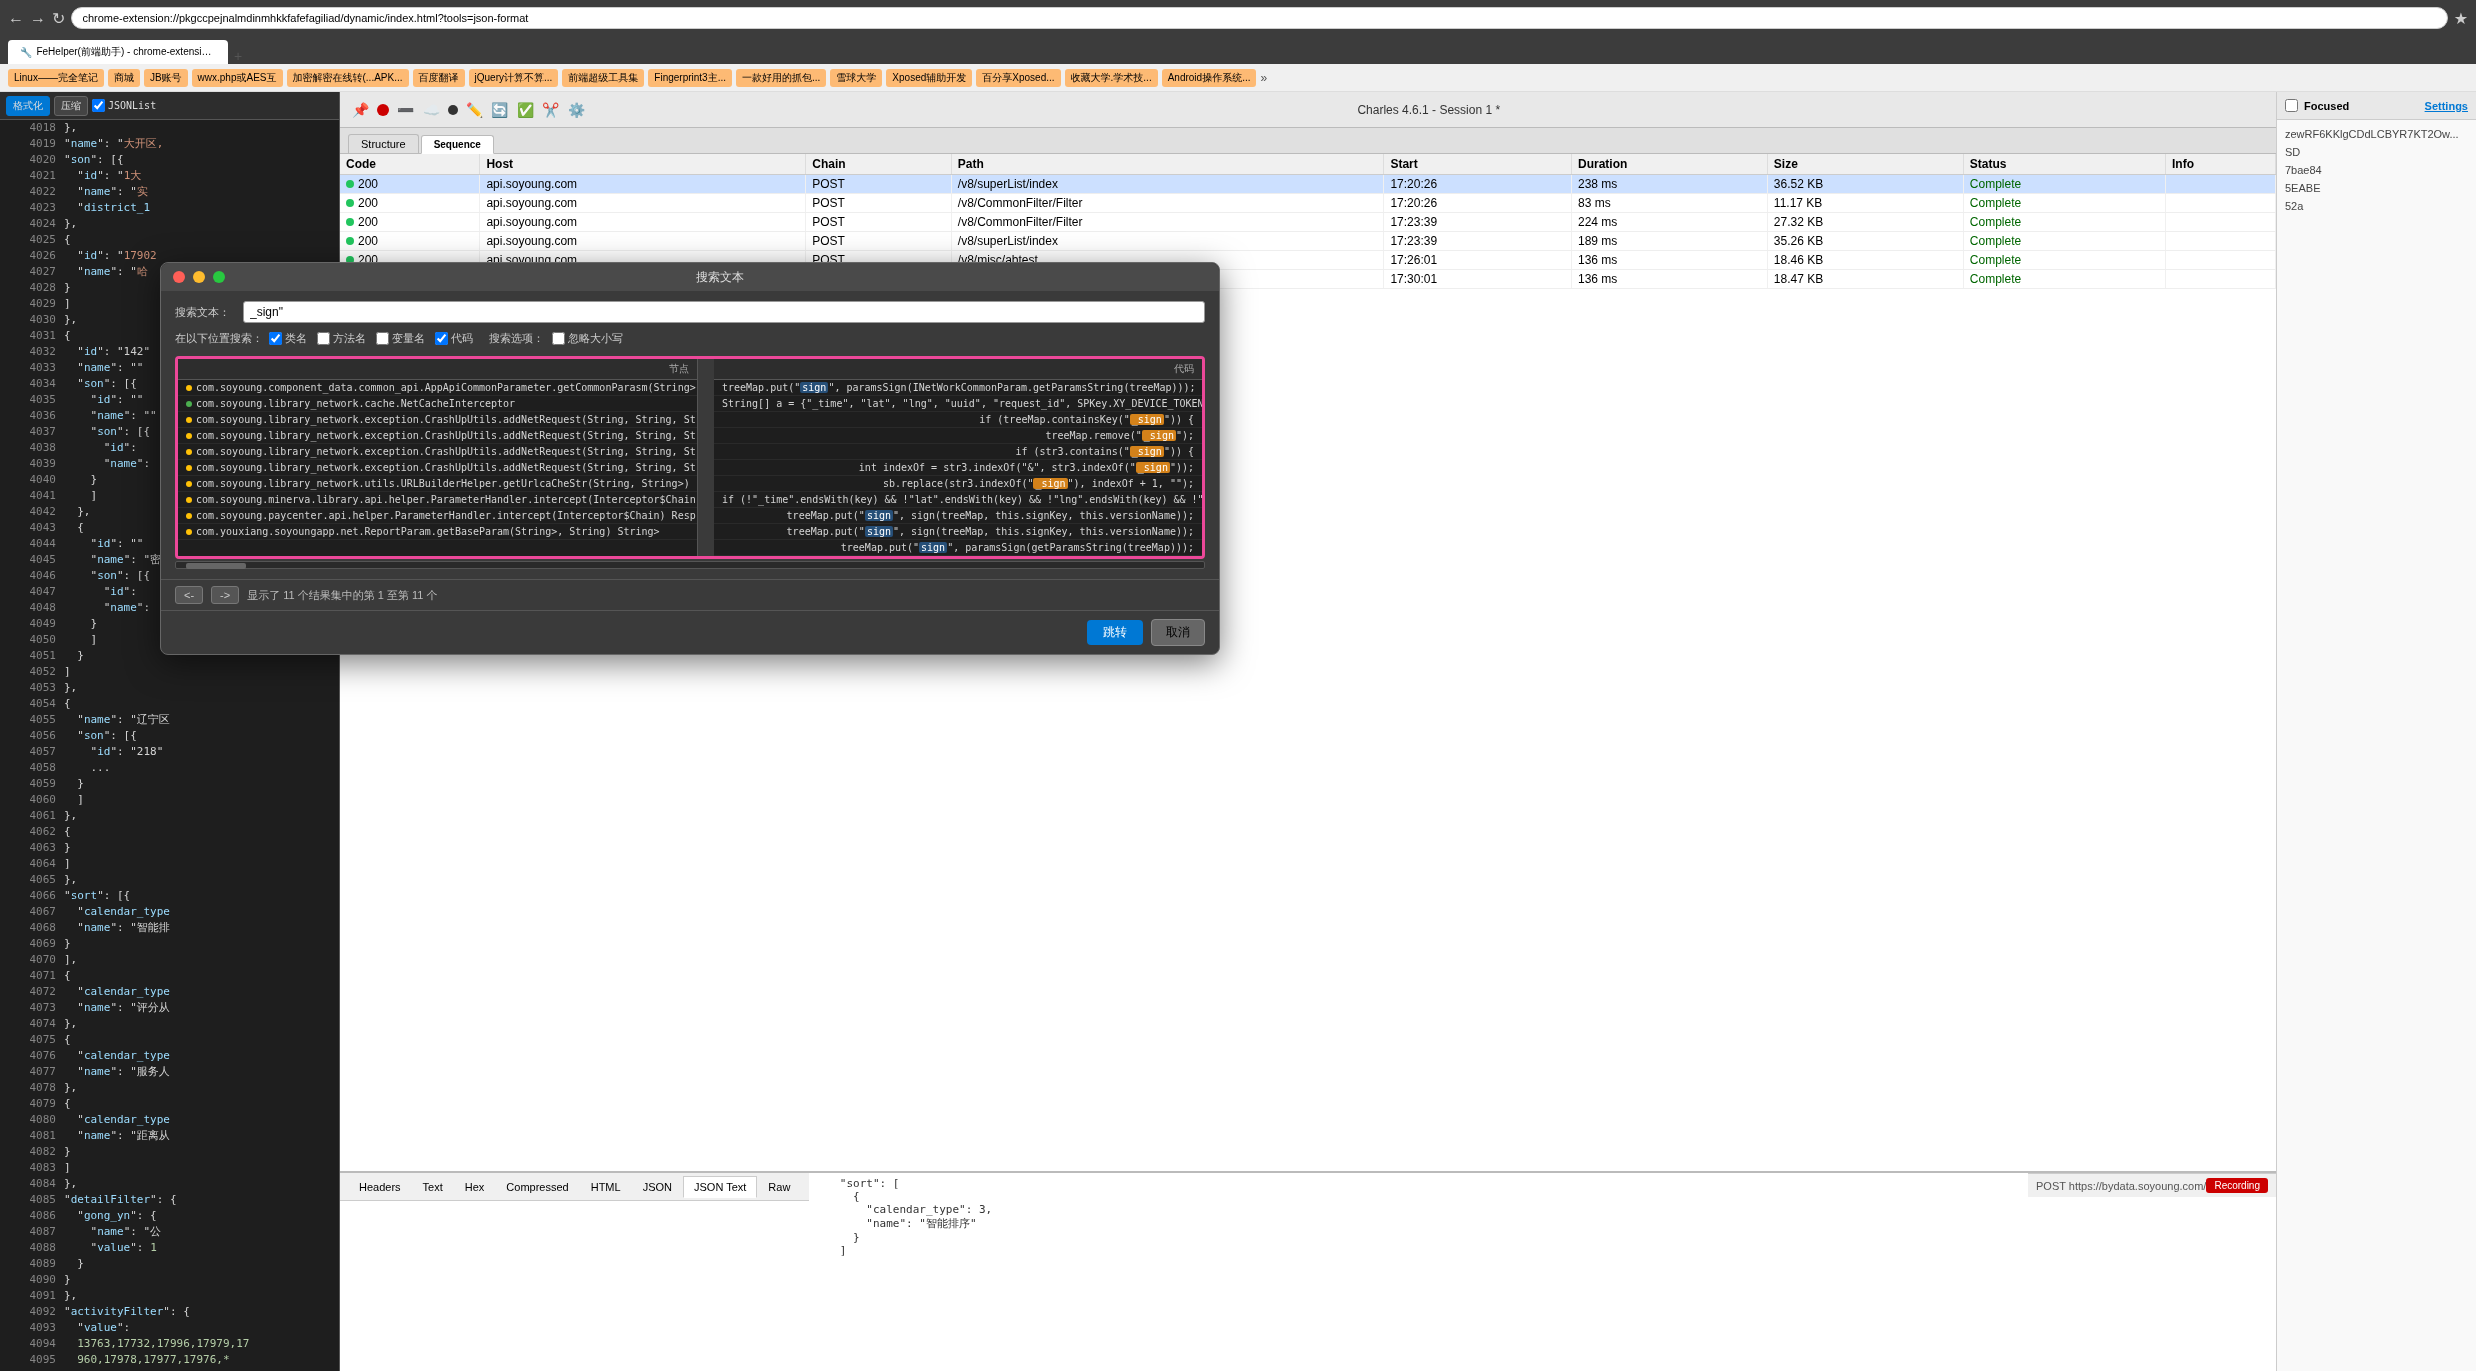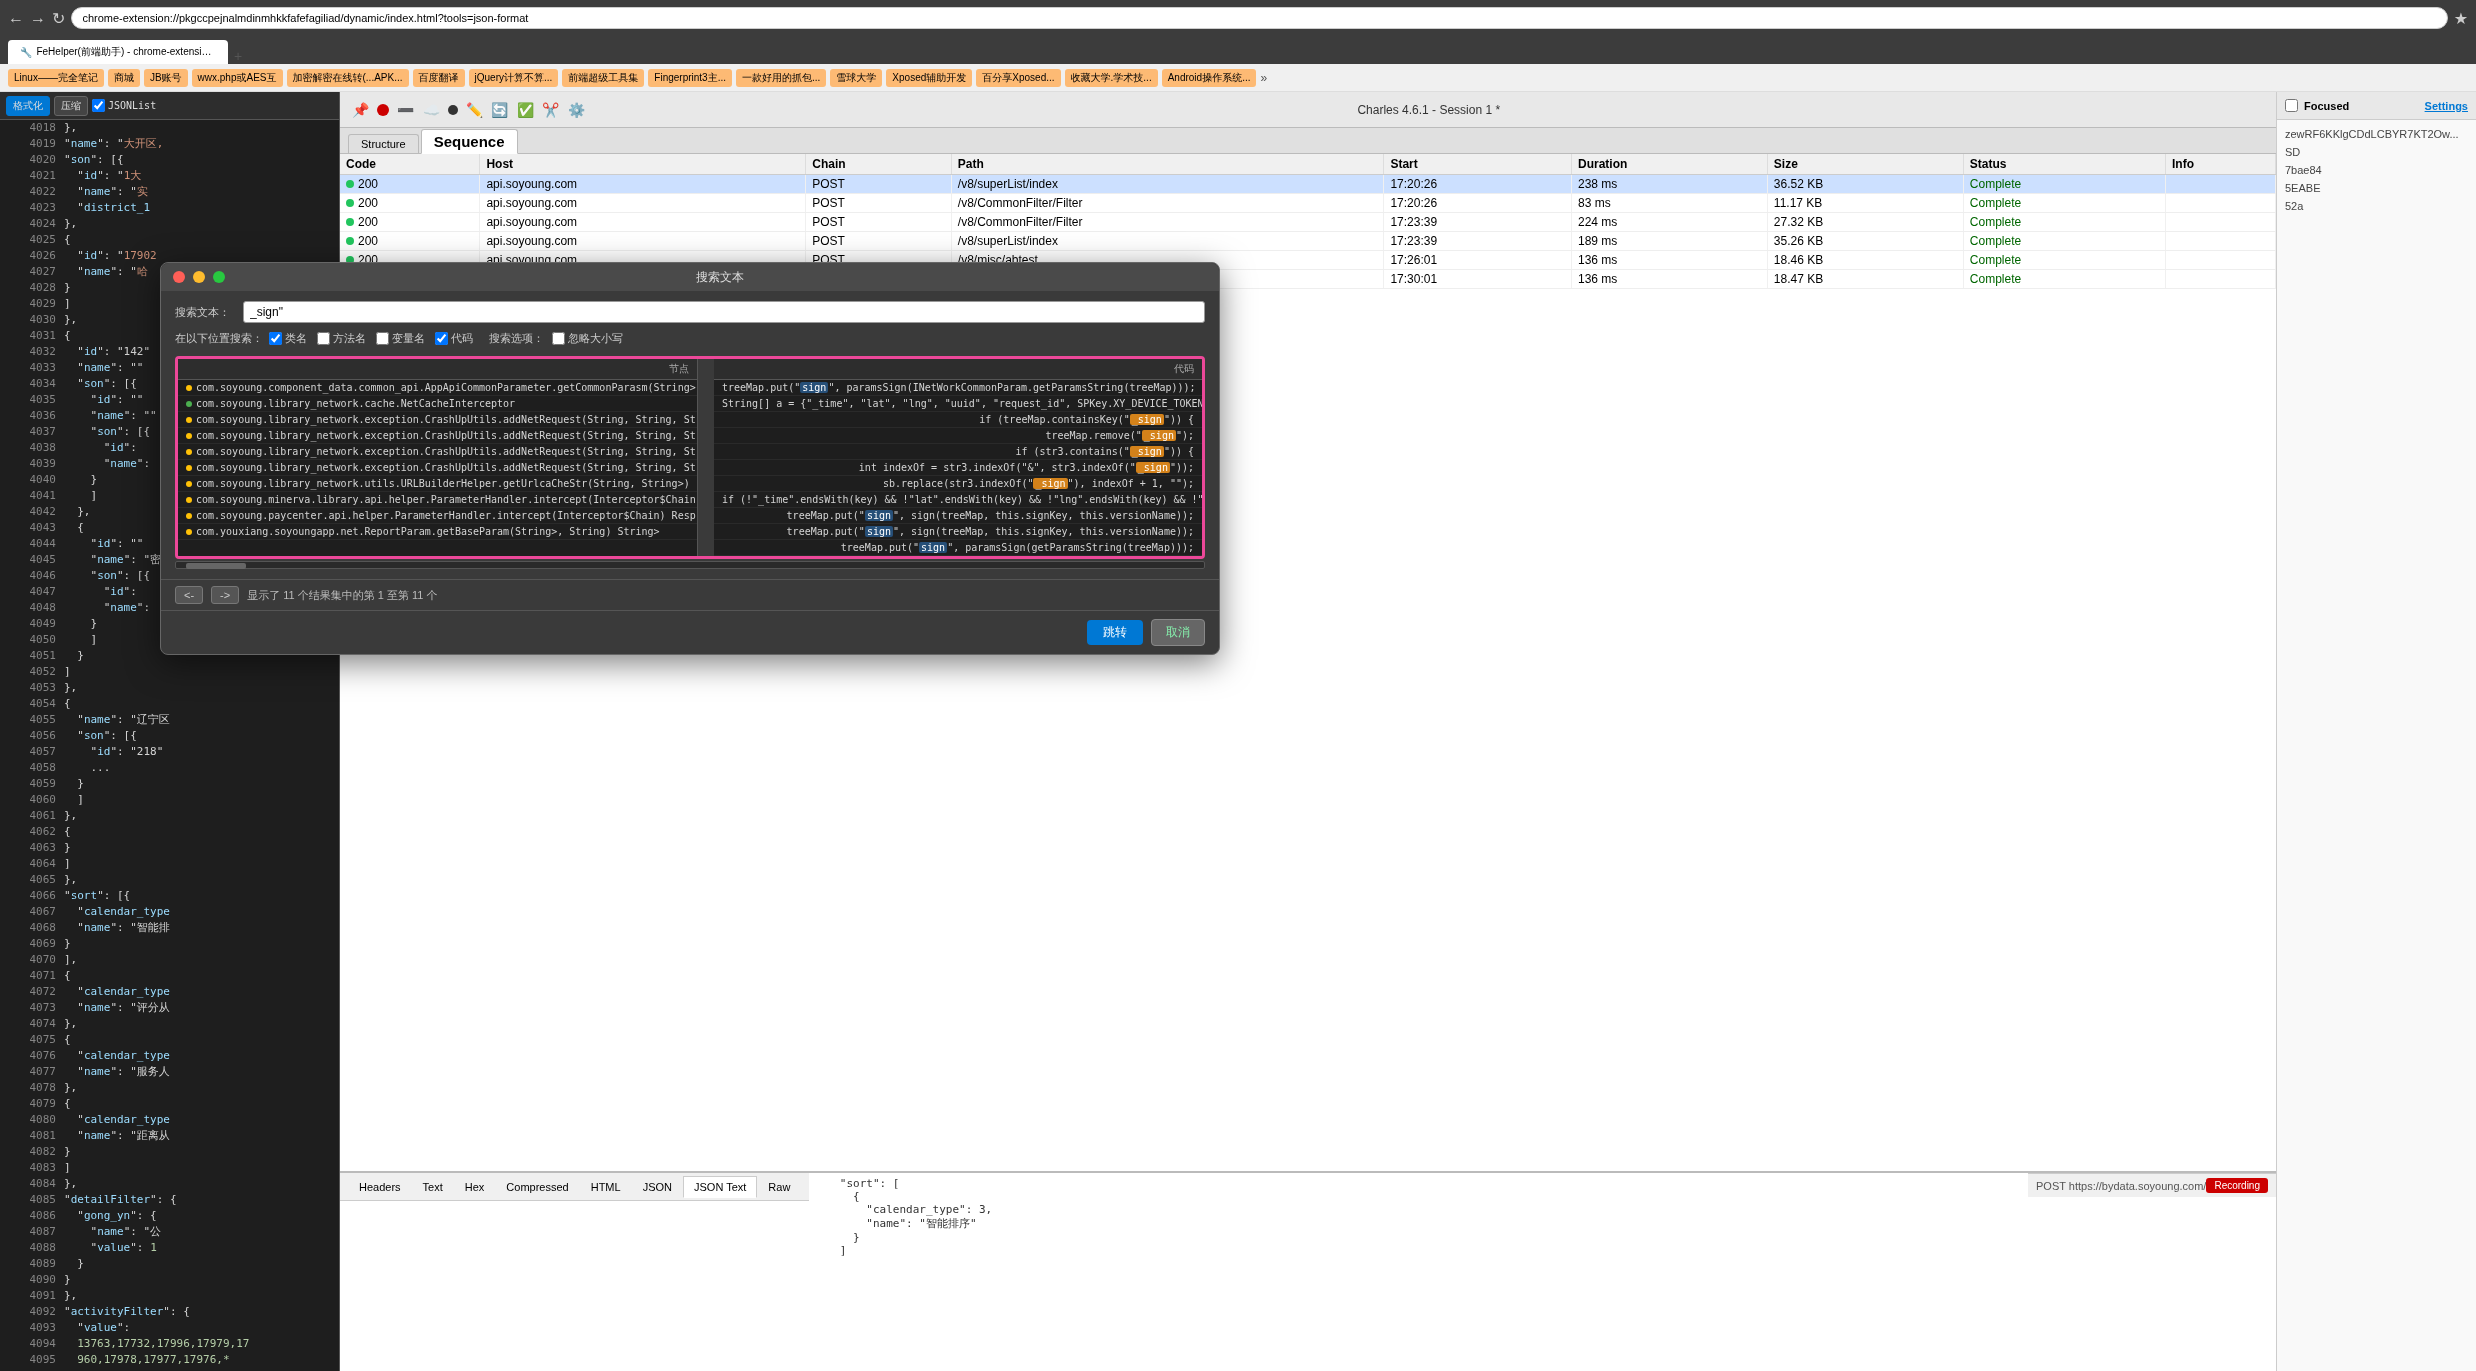--- a/index.html
+++ b/index.html
@@ -83,21 +83,21 @@
     .highlight-orange { background: #d4821a; color: #fff; border-radius: 2px; padding: 0 2px; }
 
     
     .dialog-pagination { display: flex; align-items: center; padding: 6px 14px; border-top: 1px solid #555; gap: 8px; }
     .pag-btn { background: #555; color: #ccc; border: 1px solid #777; border-radius: 3px; padding: 2px 8px; font-size: 11px; cursor: pointer; }
     .pag-info { color: #bbb; font-size: 11px; }
 
     
     .dialog-actions { display: flex; align-items: center; justify-content: flex-end; padding: 8px 14px; border-top: 1px solid #555; gap: 8px; }
     .btn-primary { background: #0078d4; color: #fff; border: none; border-radius: 4px; padding: 4px 16px; font-size: 12px; cursor: pointer; }
-    .btn-default { background: #666; color: #86efac; border: 1px solid #888; border-radius: 4px; padding: 4px 14px; font-size: 12px; cursor: pointer; }
+    .btn-default { background: #666; color: #000000; border: 1px solid #888; border-radius: 4px; padding: 4px 14px; font-size: 12px; cursor: pointer; }
 
     
     .settings-panel { width: 200px; background: #f9f9f9; border-left: 1px solid #ccc; display: flex; flex-direction: column; }
     .settings-header { background: #e8e8e8; height: 28px; display: flex; align-items: center; padding: 0 8px; font-size: 11px; font-weight: bold; gap: 6px; border-bottom: 1px solid #ccc; }
     .settings-content { flex: 1; padding: 8px; font-size: 11px; }
     .settings-row { margin-bottom: 6px; word-break: break-all; color: #444; }
 
     
     ::-webkit-scrollbar { width: 8px; height: 8px; }
     ::-webkit-scrollbar-track { background: #f1f1f1; }
@@ -249,21 +249,21 @@
         <span style="cursor:pointer;font-size:14px;">✏️</span>
         <span style="cursor:pointer;font-size:14px;">🔄</span>
         <span style="cursor:pointer;font-size:14px;">✅</span>
         <span style="cursor:pointer;font-size:14px;">✂️</span>
         <span style="cursor:pointer;font-size:14px;">⚙️</span>
         <span class="charles-title">Charles 4.6.1 - Session 1 *</span>
       </div>
 
       <div style="display:flex;background:#e0e0e0;border-bottom:1px solid #bbb;height:26px;align-items:flex-end;padding:0 8px;gap:2px;">
         <div style="padding:3px 12px;font-size:11px;cursor:pointer;background:#e0e0e0;border:1px solid #bbb;border-bottom:none;border-radius:3px 3px 0 0;">Structure</div>
-        <div style="padding:3px 12px;font-size:15px;cursor:pointer;background:#fff;border:1px solid #bbb;border-bottom:1px solid #fff;border-radius:3px 3px 0 0;margin-bottom:-1px;font-weight:bold;">Sequence</div>
+        <div style="padding:3px 12px;font-size:10px;cursor:pointer;background:#fff;border:1px solid #bbb;border-bottom:1px solid #fff;border-radius:3px 3px 0 0;margin-bottom:-1px;font-weight:bold;">Sequence</div>
       </div>
 
       <div class="network-table" style="flex:1;overflow:auto;">
         <table>
           <thead>
             <tr>
               <th>Code</th>
               <th>Host</th>
               <th>Chain</th>
               <th>Path</th>

